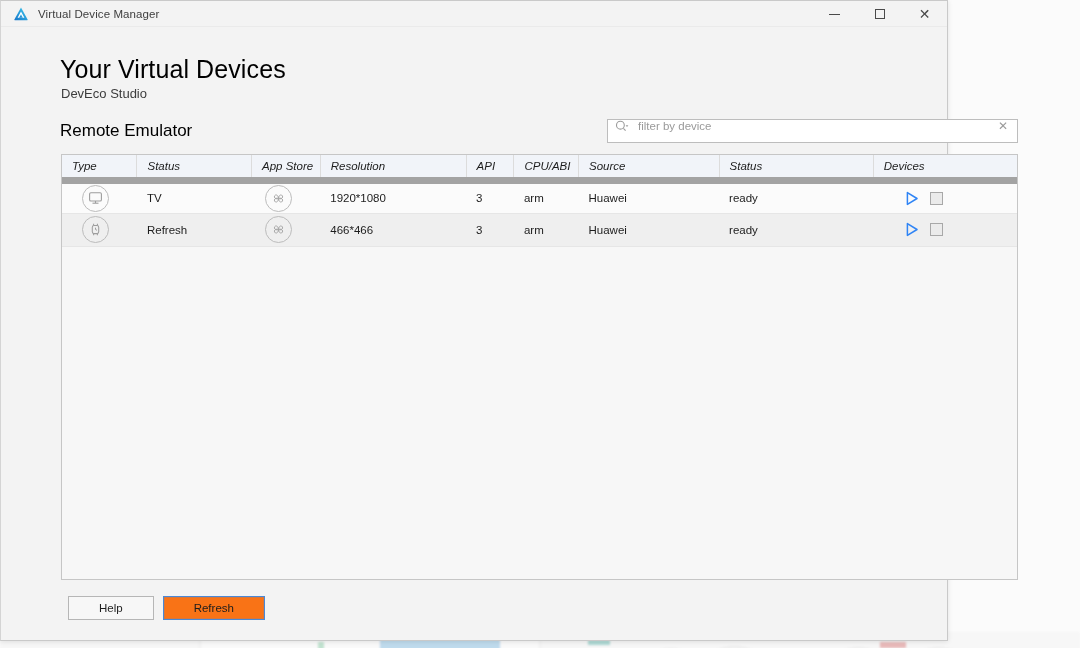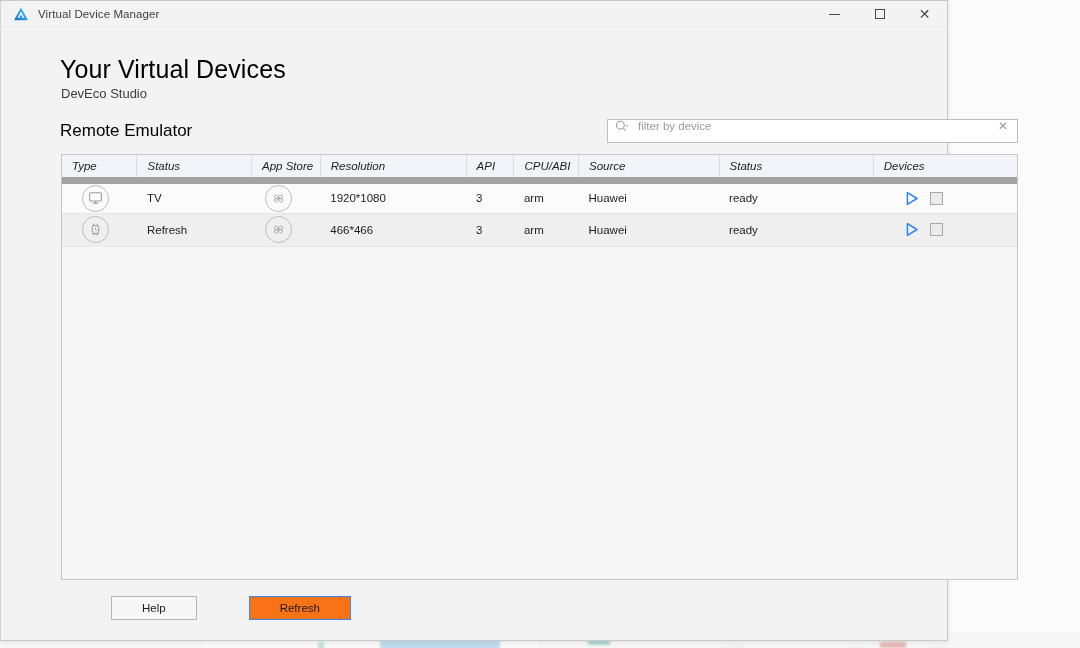--- a/index.html
+++ b/index.html
@@ -197,21 +197,20 @@
     min-width: 66px;
     padding: 0 30px;
     font-family: "Liberation Sans", sans-serif;
     font-size: 11.5px;
     color: #1d1d1d;
     background: #f7f7f7;
     border: 1px solid #b6b6b6;
     cursor: default;
     line-height: 22px;
     text-align: center;
-    margin-left: 43px;
   }
   .btn.focused {
     border: 1px solid #4a88d6;
     background: #f97316;
     box-shadow: 0 0 0 1px rgba(74,136,214,.18) inset;
   }
 </style>
 </head>
 <body>
 

